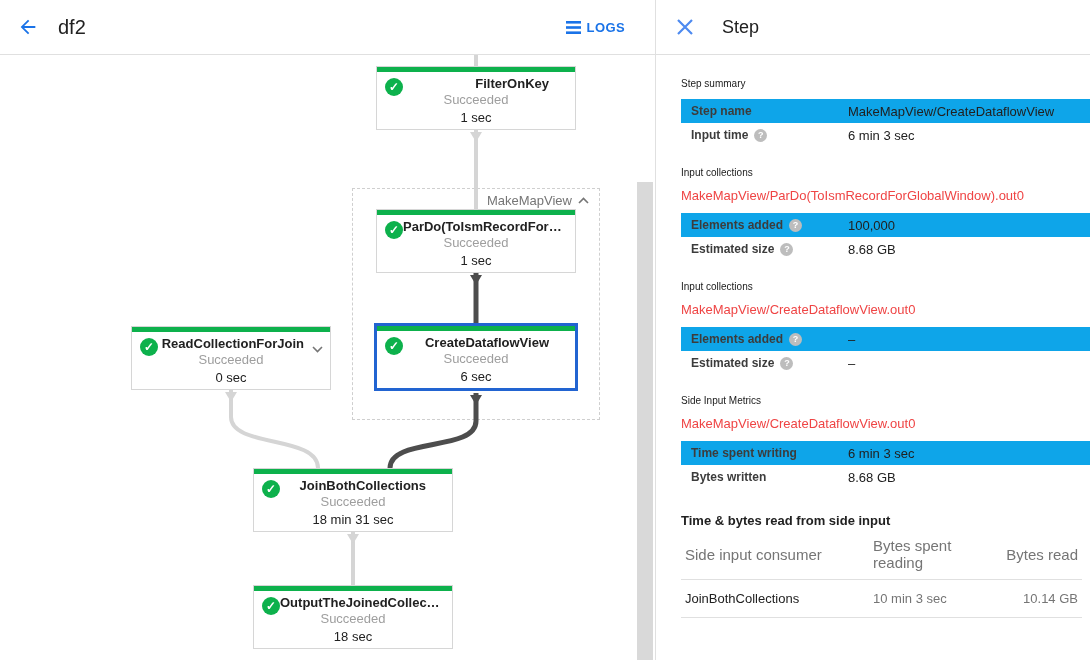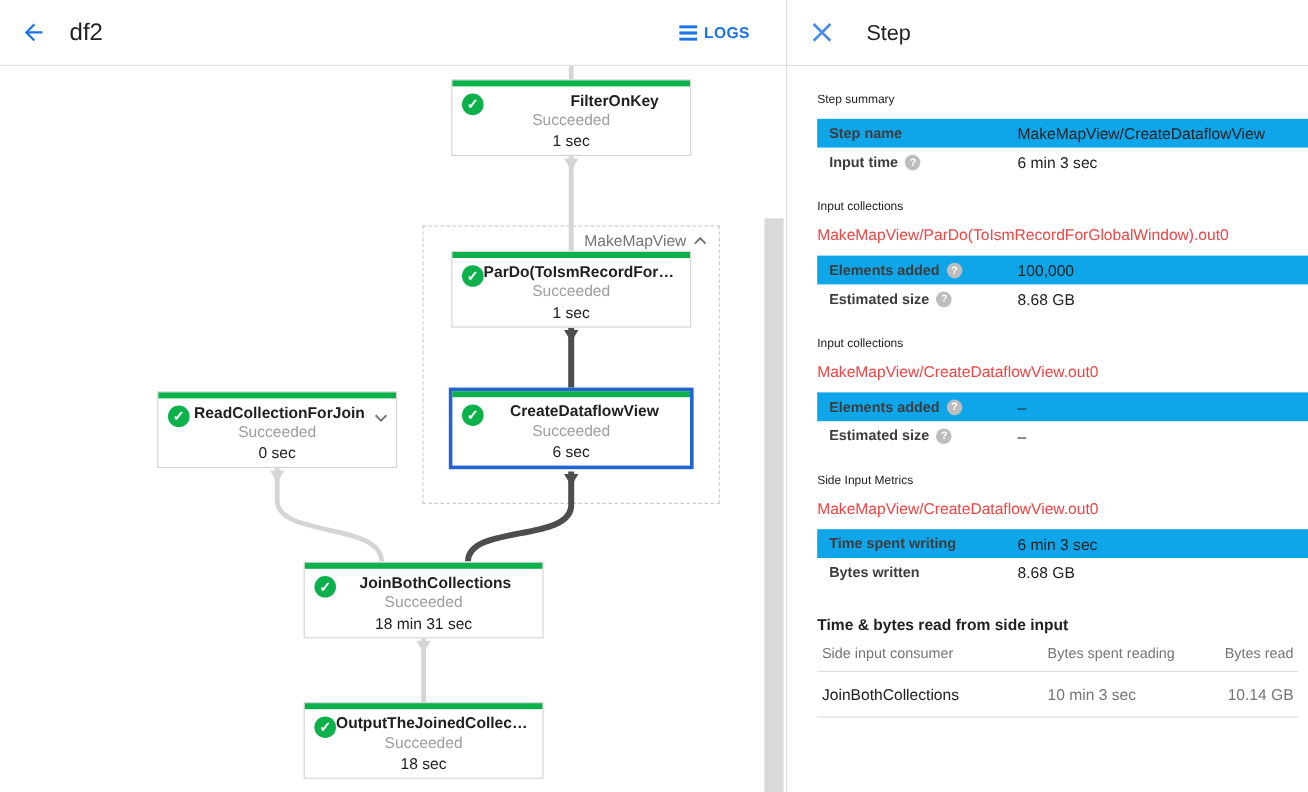--- a/index.html
+++ b/index.html
@@ -77,22 +77,22 @@
   .kv-label { display:flex; align-items:center; width:157px; font-size:12px; font-weight:bold; color:#3c3c3c; }
   .kv-value { font-size:13px; color:#212121; }
   .help {
     width:13px; height:13px; border-radius:50%; background:#bdbdbd; color:#fff;
     font-size:9px; font-weight:bold; display:inline-flex; align-items:center; justify-content:center;
     margin-left:6px; flex:none; cursor:default;
   }
 
   .sit-heading { font-size:13px; font-weight:bold; color:#212121; margin:24px 0 0 0; }
   .sit-table { margin-right:8px; }
-  .sit-header-row { display:flex; padding:9px 4px 8px 4px; border-bottom:1px solid #e0e0e0;
-                    font-size:12px; color:#757575; }
+  .sit-header-row { display:flex; align-items:center; padding:9px 4px 8px 4px; border-bottom:1px solid #e0e0e0;
+                    font-size:15px; color:#757575; }
   .sit-row { display:flex; align-items:center; padding:11px 4px; border-bottom:1px solid #e0e0e0; font-size:13px; }
   .sit-col1 { flex:1; }
   .sit-col2 { width:130px; }
   .sit-col3 { width:75px; text-align:right; }
   .sit-row .sit-col1 { color:#212121; }
   .sit-row .sit-col2, .sit-row .sit-col3 { color:#757575; }
 </style>
 </head>
 <body>
 

